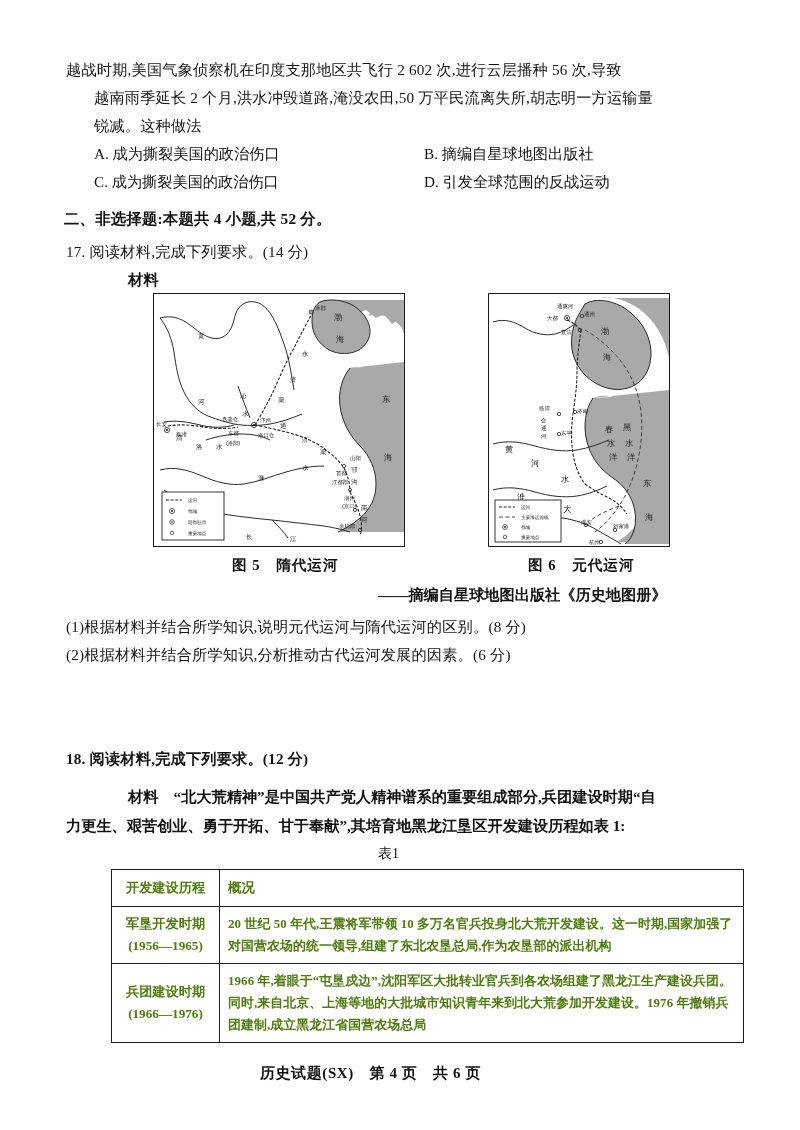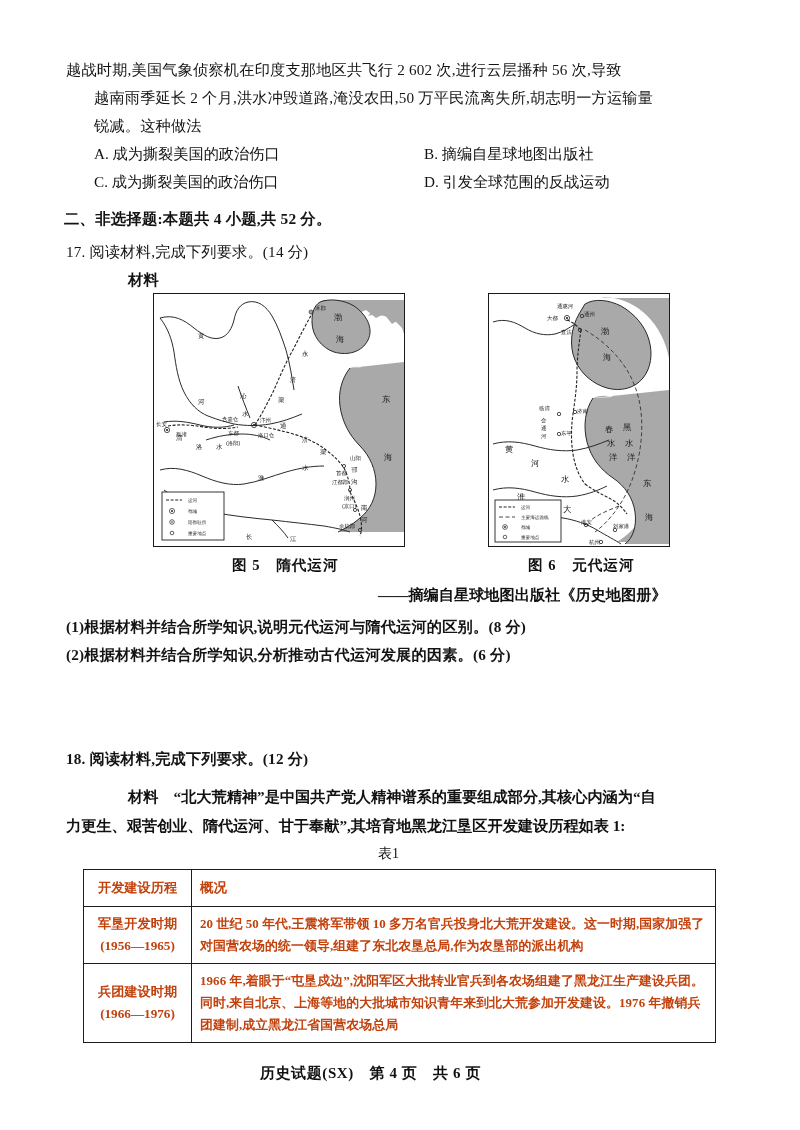--- a/index.html
+++ b/index.html
@@ -123,21 +123,21 @@
     font-size: 15.2px;
     font-weight: bold;
     white-space: nowrap;
   }
 
   #q17-sub {
     left: 66px;
     top: 613px;
     width: 700px;
   }
-  #q17-sub .line { display: block; white-space: nowrap; font-weight: bold; }
+  #q17-sub .line { display: block; white-space: nowrap; }
 
   
   #q18 {
     left: 66px;
     top: 745px;
     width: 700px;
     font-weight: bold;
   }
   #q18-material {
     position: absolute;
@@ -155,28 +155,28 @@
     position: absolute;
     left: 378px;
     top: 845px;
     font-size: 14px;
     font-weight: normal;
   }
 
   
   #data-table {
     position: absolute;
-    left: 83px;
+    left: 111px;
     top: 869px;
     width: 633px;
     border-collapse: collapse;
     font-size: 12.9px;
     line-height: 22px;
     font-weight: bold;
-    color: #c2410c;
+    color: #4d7c0f;
     padding-left: 40px;
   }
   #data-table th,
   #data-table td {
     border: 1.2px solid #1c1c1c;
     padding: 6px 8px;
     vertical-align: middle;
   }
   #data-table th {
     text-align: center;
@@ -442,22 +442,22 @@
   <div id="source-line">——摘编自星球地图出版社《历史地图册》</div>
 
   <div class="q-block" id="q17-sub">
     <span class="line">(1)根据材料并结合所学知识,说明元代运河与隋代运河的区别。(8 分)</span>
     <span class="line">(2)根据材料并结合所学知识,分析推动古代运河发展的因素。(6 分)</span>
   </div>
 
   <div class="q-block" id="q18">18. 阅读材料,完成下列要求。(12 分)</div>
 
   <div id="q18-material">
-    <span class="line l1">材料　“北大荒精神”是中国共产党人精神谱系的重要组成部分,其核心内涵为“自</span>
-    <span class="line l2">力更生、艰苦创业、隋代运河、甘于奉献”,其培育地黑龙江垦区开发建设历程如表 1:</span>
+    <span class="line l1">材料　“北大荒精神”是中国共产党人精神谱系的重要组成部分,兵团建设时期“自</span>
+    <span class="line l2">力更生、艰苦创业、勇于开拓、甘于奉献”,其培育地黑龙江垦区开发建设历程如表 1:</span>
   </div>
 
   <div id="table-label">表1</div>
 
   <table id="data-table">
     <thead>
       <tr>
         <th class="col-stage">开发建设历程</th>
         <th class="col-desc">概况</th>
       </tr>

